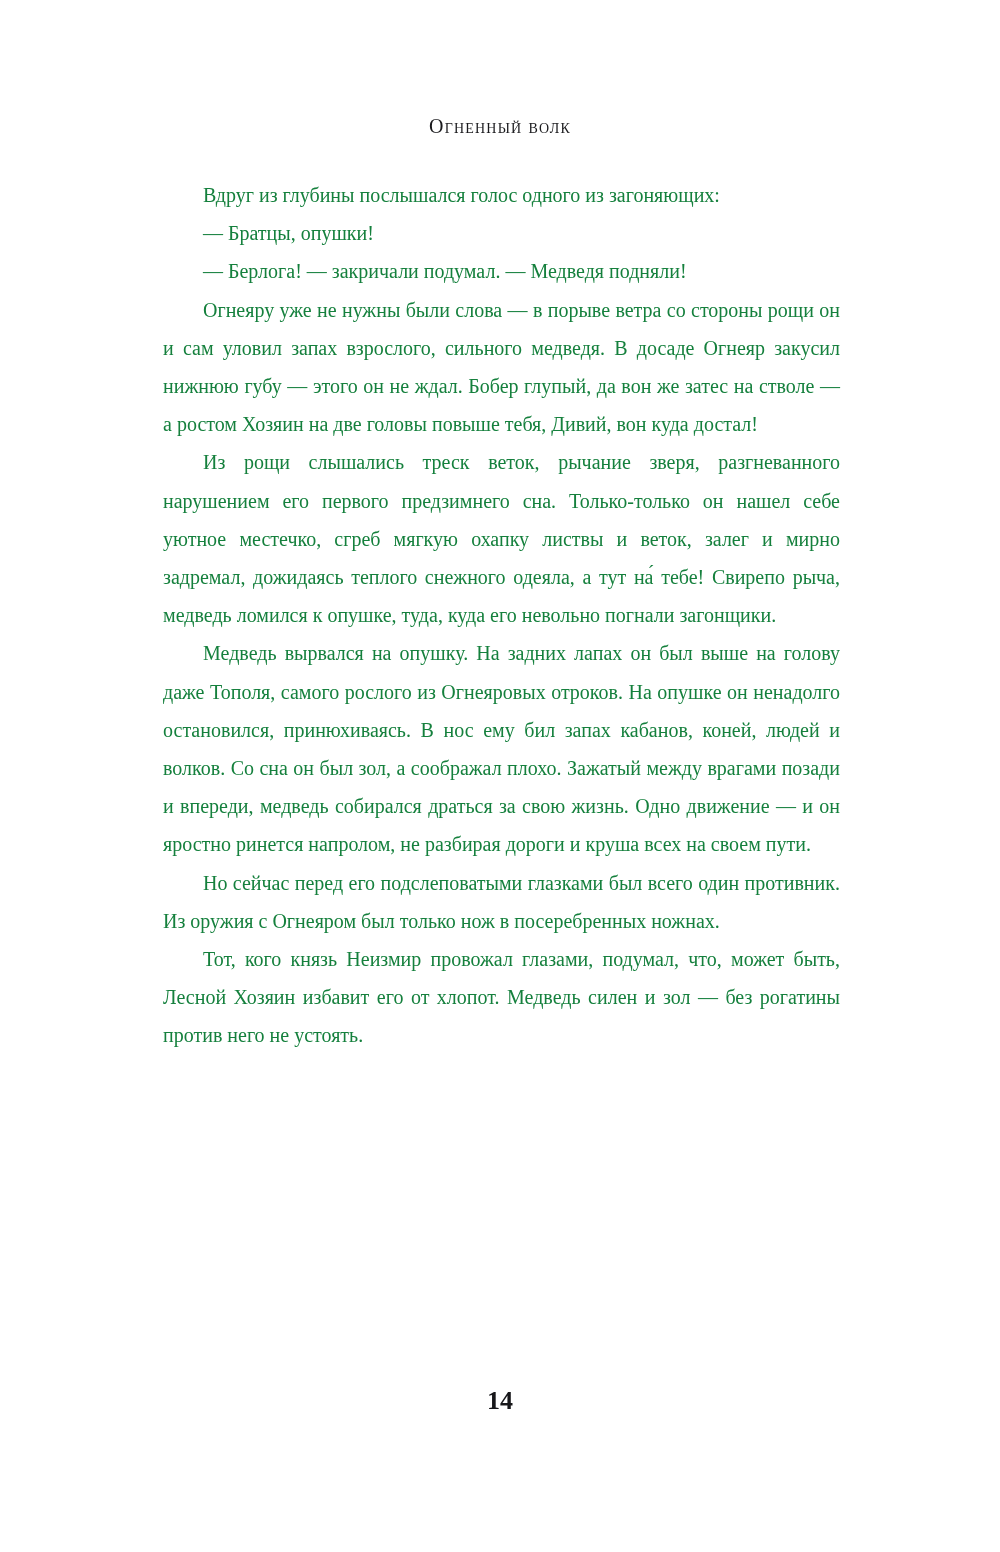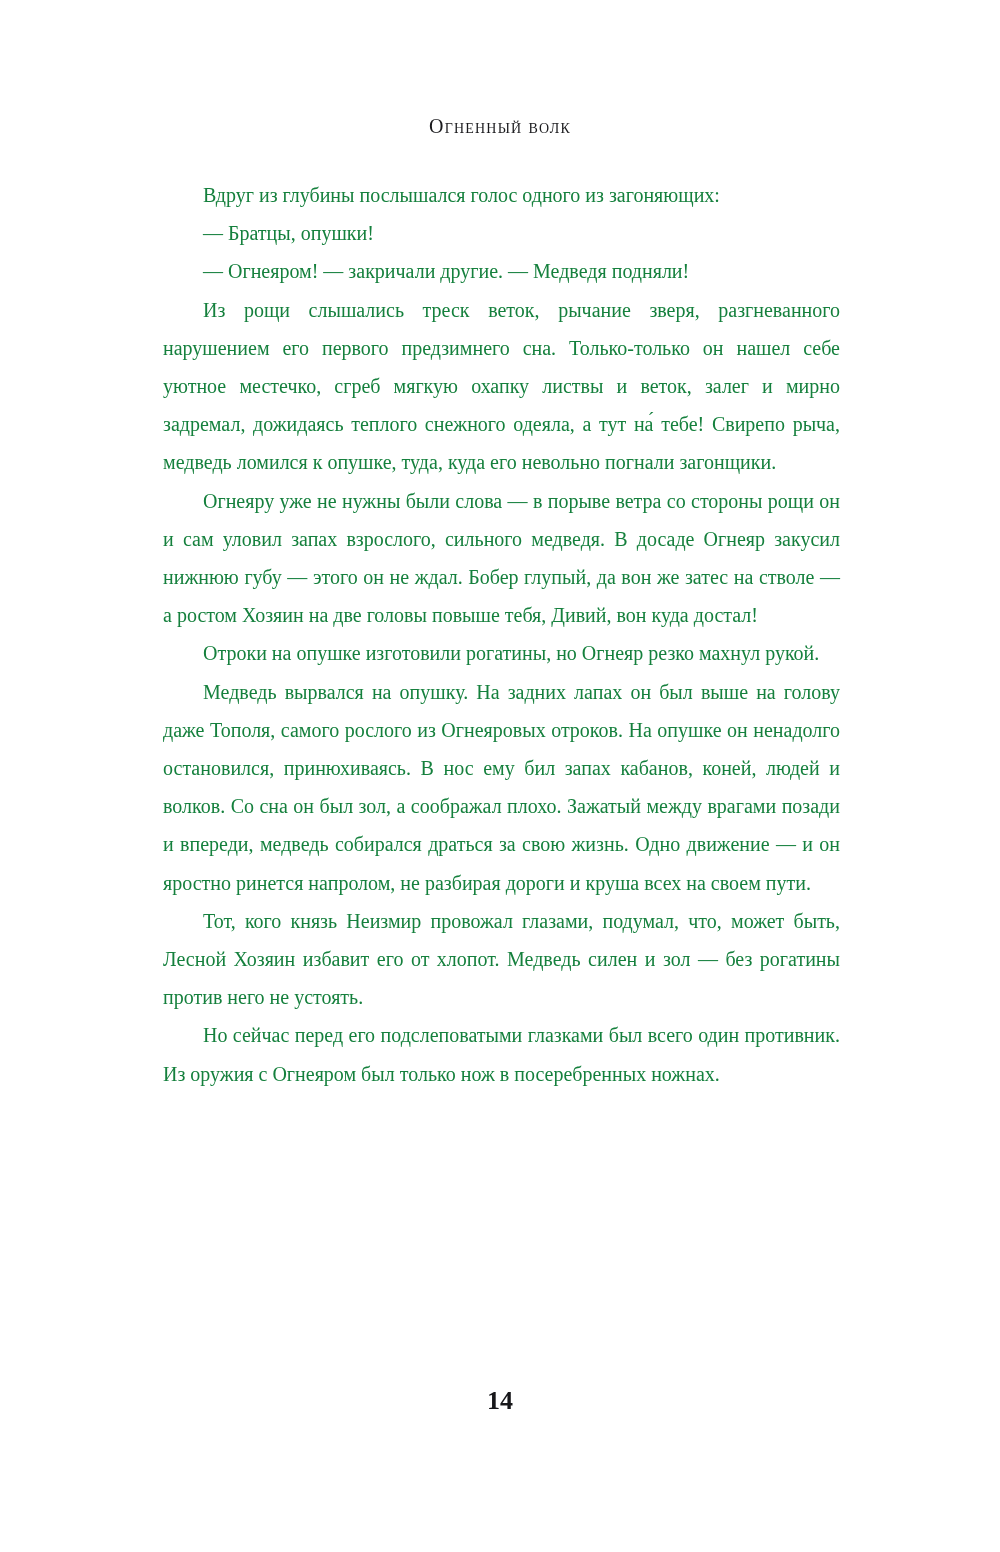--- a/index.html
+++ b/index.html
@@ -64,24 +64,23 @@
 </head>
 <body>
 
 <div class="page">
 
   <div class="running-head">Огненный волк</div>
 
   <div class="body-text">
     <p class="dash">Вдруг из глубины послышался голос одного из загоняющих:</p>
     <p class="dash">— Братцы, опушки!</p>
-    <p class="dash">— Огнеяром! — закричали другие. — Медведя подняли!</p>
+    <p class="dash">— Берлога! — закричали подумал. — Медведя подняли!</p>
+    <p>Огнеяру уже не нужны были слова — в порыве ветра со стороны рощи он и сам уловил запах взрослого, сильного медведя. В досаде Огнеяр закусил нижнюю губу — этого он не ждал. Бобер глупый, да вон же затес на стволе — а ростом Хозяин на две головы повыше тебя, Дивий, вон куда достал!</p>
     <p>Из рощи слышались треск веток, рычание зверя, разгневанного нарушением его первого предзимнего сна. Только-только он нашел себе уютное местечко, сгреб мягкую охапку листвы и веток, залег и мирно задремал, дожидаясь теплого снежного одеяла, а тут на́ тебе! Свирепо рыча, медведь ломился к опушке, туда, куда его невольно погнали загонщики.</p>
-    <p>Огнеяру уже не нужны были слова — в порыве ветра со стороны рощи он и сам уловил запах взрослого, сильного медведя. В досаде Огнеяр закусил нижнюю губу — этого он не ждал. Бобер глупый, да вон же затес на стволе — а ростом Хозяин на две головы повыше тебя, Дивий, вон куда достал!</p>
-    <p>Отроки на опушке изготовили рогатины, но Огнеяр резко махнул рукой.</p>
     <p>Медведь вырвался на опушку. На задних лапах он был выше на голову даже Тополя, самого рослого из Огнеяровых отроков. На опушке он ненадолго остановился, принюхиваясь. В нос ему бил запах кабанов, коней, людей и волков. Со сна он был зол, а соображал плохо. Зажатый между врагами позади и впереди, медведь собирался драться за свою жизнь. Одно движение — и он яростно ринется напролом, не разбирая дороги и круша всех на своем пути.</p>
+    <p>Но сейчас перед его подслеповатыми глазками был всего один противник. Из оружия с Огнеяром был только нож в посеребренных ножнах.</p>
     <p>Тот, кого князь Неизмир провожал глазами, подумал, что, может быть, Лесной Хозяин избавит его от хлопот. Медведь силен и зол — без рогатины против него не устоять.</p>
-    <p>Но сейчас перед его подслеповатыми глазками был всего один противник. Из оружия с Огнеяром был только нож в посеребренных ножнах.</p>
   </div>
 
   <div class="folio">14</div>
 
 </div>
 
 </body></html>

